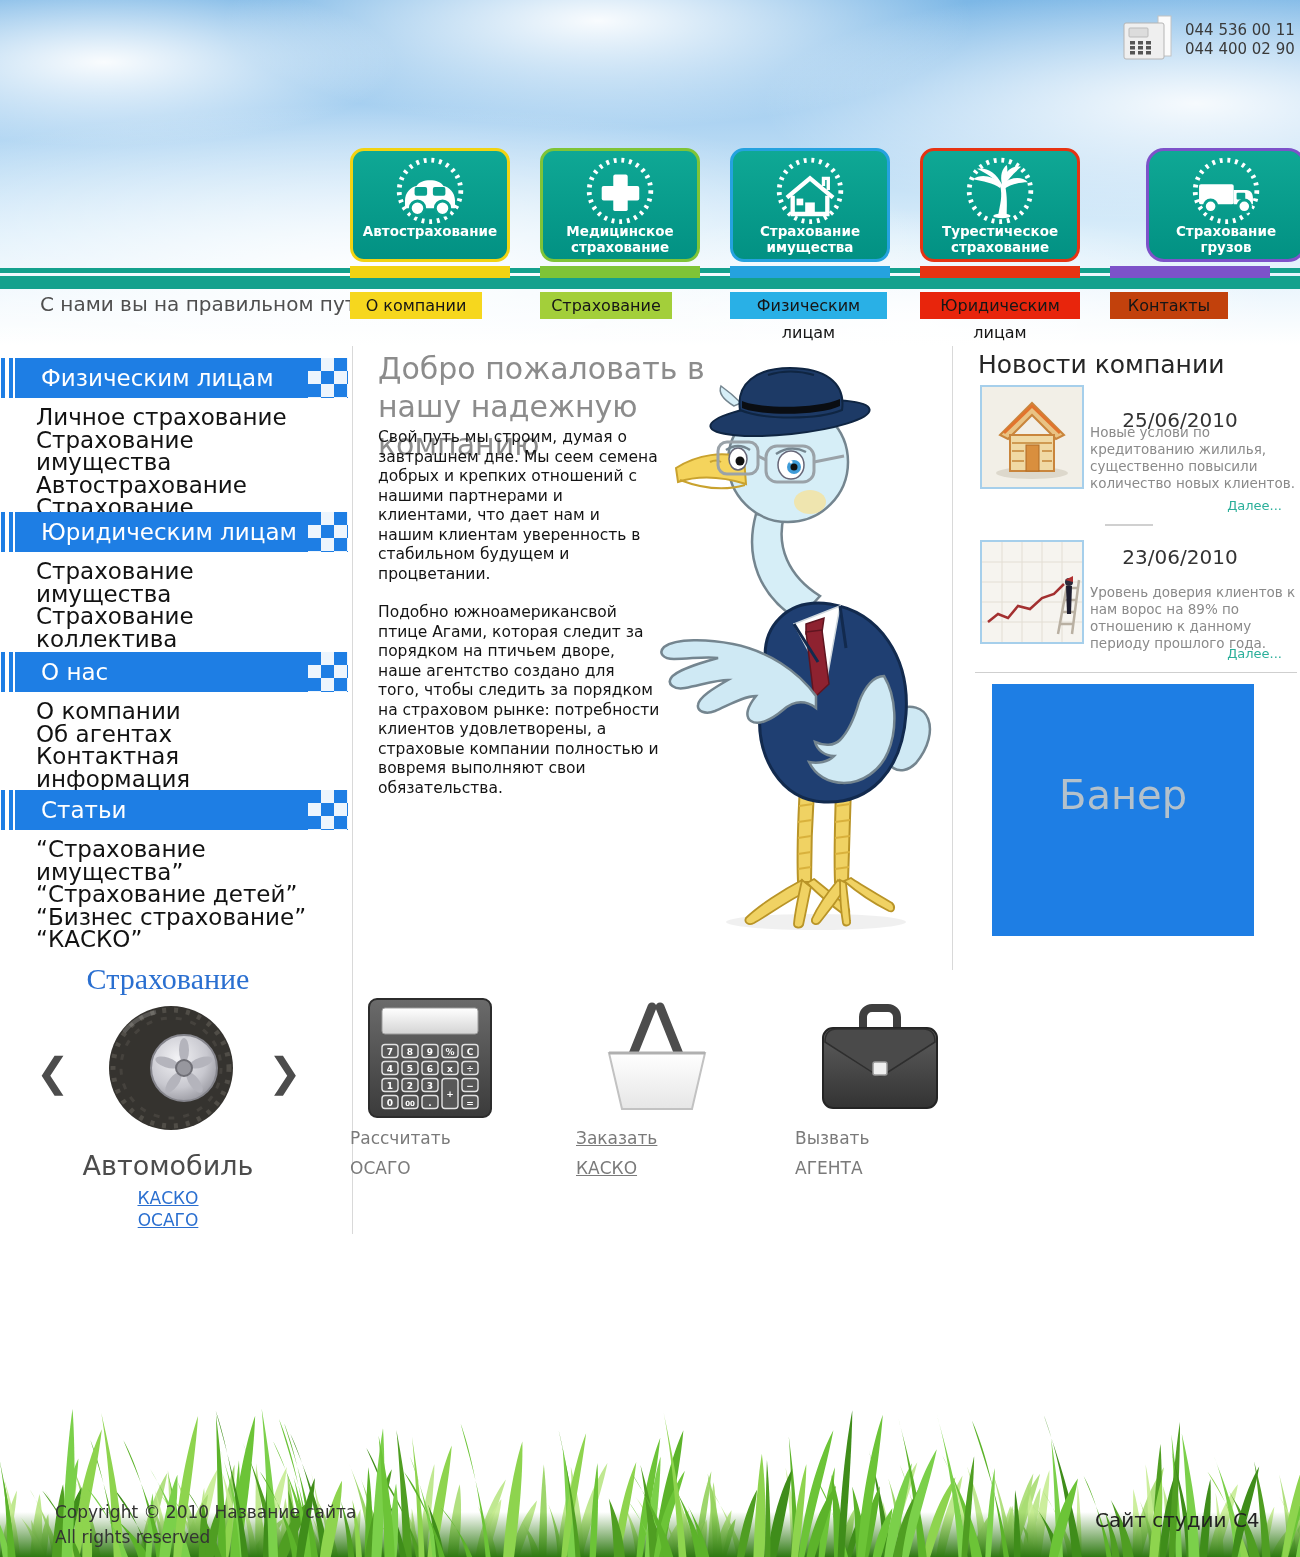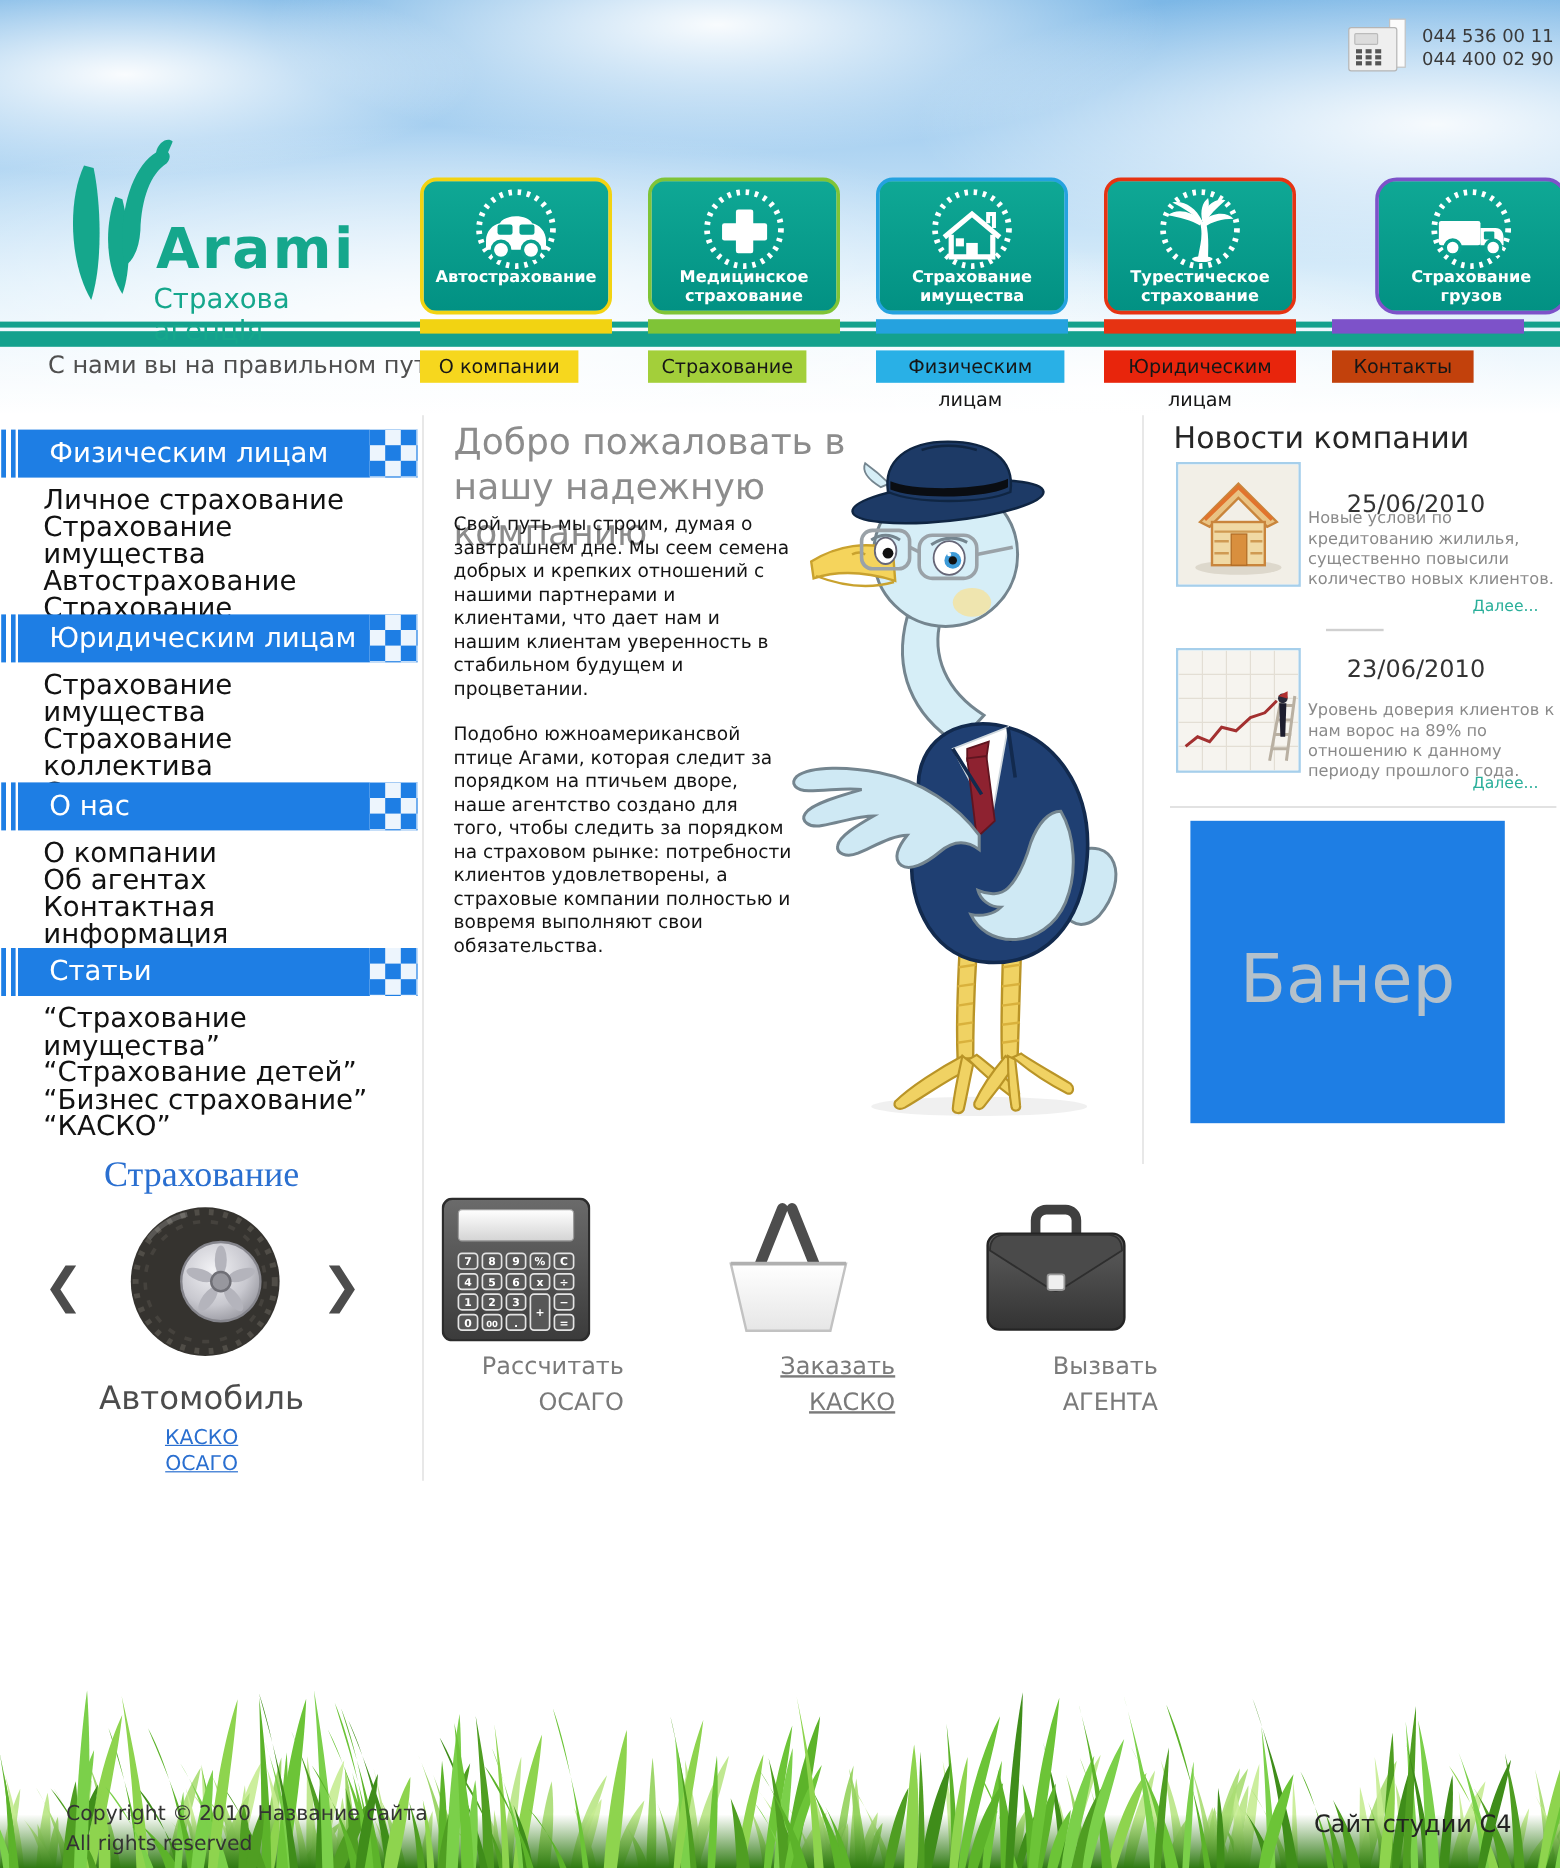--- a/index.html
+++ b/index.html
@@ -50,54 +50,44 @@
   .heading{position:absolute;left:378px;top:350px;width:400px;font-size:30px;line-height:38px;color:#8c8c8c;}
   .para{position:absolute;left:378px;top:428px;width:282px;font-size:15.5px;line-height:19.5px;color:#141414;}
   .para p{margin:0 0 19px 0;}
   
   .news-title{position:absolute;left:978px;top:350px;font-size:25px;color:#262626;}
   .news-img{position:absolute;width:100px;height:100px;border:2px solid #a6cfeb;background:#fff;}
   .news-date{position:absolute;left:1090px;width:180px;text-align:center;font-size:20px;color:#333;}
   .news-text{position:absolute;left:1090px;width:206px;font-size:13.5px;line-height:17px;color:#8a8a8a;}
   .news-more{position:absolute;left:1090px;width:192px;text-align:right;font-size:13px;color:#2aaf9a;cursor:pointer;}
   .banner{position:absolute;left:992px;top:684px;width:262px;height:252px;background:#1e7ee4;cursor:pointer;}
-  .banner-label{padding-top:88px;text-align:center;font-size:56px;color:#b4c1cb;margin-top:12px;}
+  .banner-label{padding-top:88px;text-align:center;font-size:40px;color:#b4c1cb;}
   
   .slider-title{position:absolute;left:58px;top:962px;width:220px;text-align:center;
      font-family:"Liberation Serif","DejaVu Serif",serif;font-size:30px;color:#2a6fd0;}
   .slider-arrow{position:absolute;top:1050px;font-size:40px;color:#4c4c4c;cursor:pointer;line-height:44px;}
   .slider-label{position:absolute;left:58px;top:1150px;width:220px;text-align:center;font-size:27px;color:#4c4c4c;}
   .slider-link{position:absolute;left:58px;width:220px;text-align:center;font-size:17px;color:#2a6fd0;
      text-decoration:underline;cursor:pointer;}
   
-  .action-label{position:absolute;width:170px;text-align:right;font-size:20px;line-height:30px;color:#7a7a7a;}
+  .action-label{position:absolute;width:170px;text-align:left;font-size:17px;line-height:30px;color:#7a7a7a;}
   
   .grass-wrap{position:absolute;left:0;top:1392px;width:1300px;height:165px;}
   .foot-copy{position:absolute;left:55px;font-size:17px;color:#333;z-index:5;}
   .foot-studio{position:absolute;left:1095px;top:1508px;font-size:20px;color:#222;z-index:5;cursor:pointer;}
 </style>
 </head>
 <body>
 
 <div class="page">
 
   <div class="sky"></div>
   <div class="band1"></div>
   <div class="band2"></div>
 
-  <div class="abs" style="left:52px;top:106px;width:260px;height:165px;cursor:pointer;">
-    <svg width="92" height="152" viewBox="0 0 92 152" style="position:absolute;left:0;top:2px;">
-      <path d="M18,30 C4,60 6,112 24,142 C34,112 32,60 26,32 Z" fill="#15a78c"></path>
-      <path d="M44,56 C34,84 37,117 50,137 C58,115 56,82 50,58 Z" fill="#15a78c"></path>
-      <path d="M50,102 C48,62 60,30 78,19 C87,14 93,21 87,28 C73,37 66,58 65,84 C64,98 60,108 52,114 Z" fill="#15a78c"></path>
-      <path d="M78,19 C80,10 88,6 92,10 L85,26 Z" fill="#15a78c"></path>
-    </svg>
-    <div class="logo-name" style="left:78px;top:74px;position:absolute;">Arami</div>
-    <div class="logo-sub" style="left:76px;top:131px;position:absolute;">Страхова агенція</div>
-  </div>
 
   <svg class="abs" style="left:1122px;top:14px;" width="56" height="50" viewBox="0 0 56 50">
     <rect x="36" y="2" width="13" height="40" fill="#fbfbfb" stroke="#c2c2c2"></rect>
     <rect x="2" y="9" width="40" height="36" rx="2" fill="#efefef" stroke="#b5b5b5"></rect>
     <rect x="7" y="14" width="19" height="9" rx="1" fill="#dcdcdc" stroke="#bbb"></rect>
     <g fill="#555">
       <rect x="8" y="27" width="5" height="3.5"></rect>
         <rect x="16" y="27" width="5" height="3.5"></rect>
         <rect x="24" y="27" width="5" height="3.5"></rect>
       <rect x="8" y="32" width="5" height="3.5"></rect>

